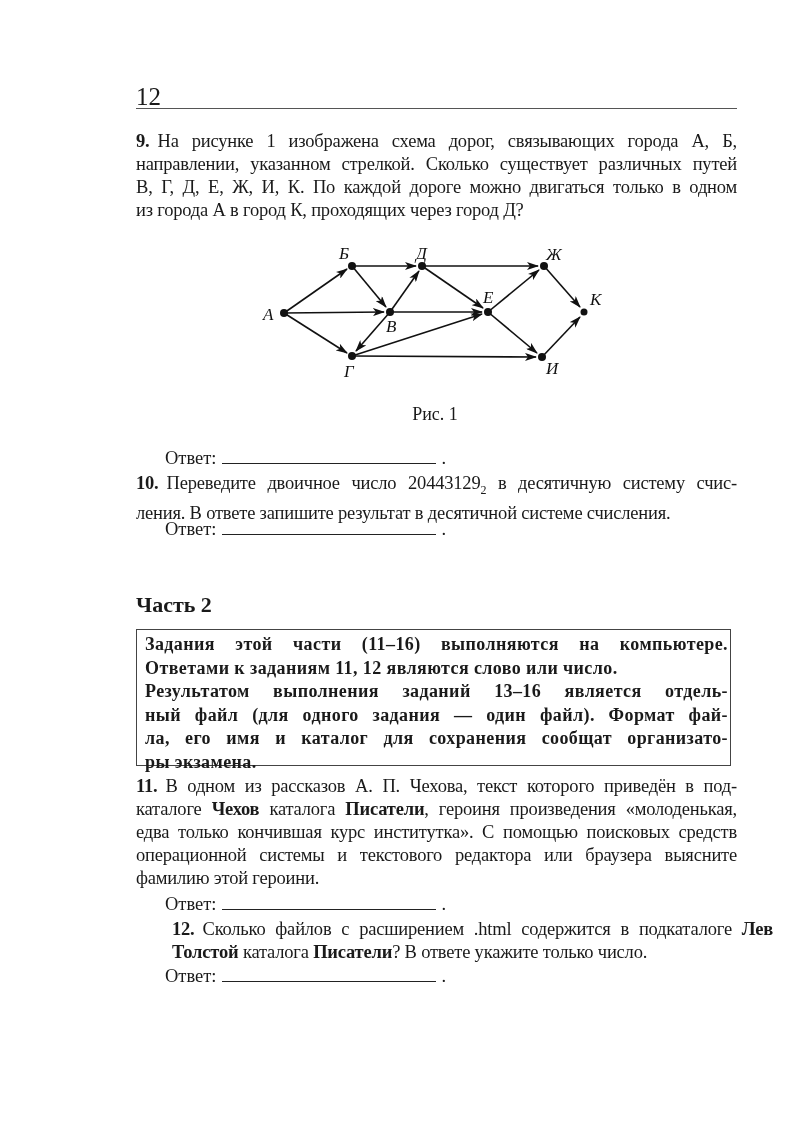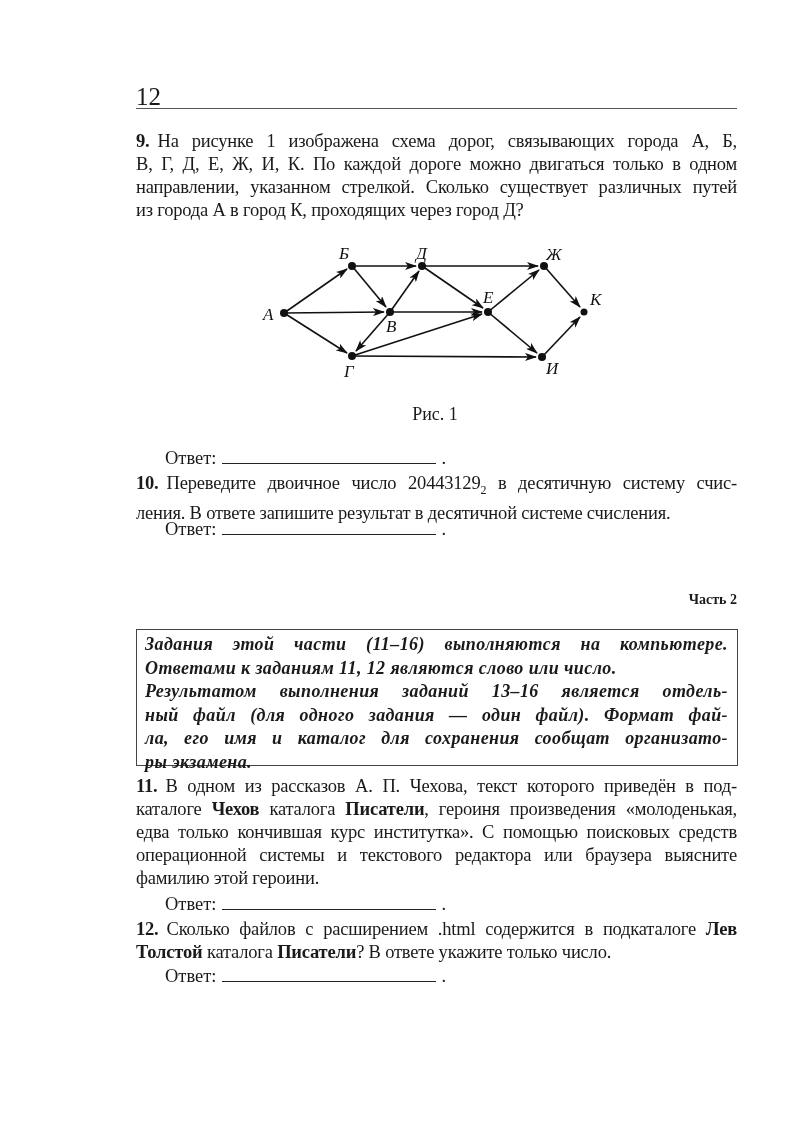--- a/index.html
+++ b/index.html
@@ -30,40 +30,40 @@
   .answer {
     position: absolute; left: 165px; font-size: 18.5px; line-height: 23px;
   }
   .answer .line {
     display: inline-block; width: 214px; border-bottom: 1px solid #222;
     height: 16px; vertical-align: baseline; margin: 0 6px 0 5px;
   }
 
   .part-title {
     position: absolute; left: 136px; width: 601px; top: 592px;
-    text-align: right; font-weight: bold; font-size: 14px;
+    text-align: left; font-weight: bold; font-size: 22px;
   }
   .info-box {
     position: absolute; left: 136px; top: 629px; width: 583px; height: 126px;
-    border: 1.5px solid #444; padding: 3px 9px 6px 8px;
-    font-style: italic; font-weight: bold; font-size: 18px; line-height: 23.5px;
+    border: 1.5px solid #444; padding: 3px 2px 6px 8px;
+    font-weight: bold; font-size: 18px; line-height: 23.5px;
     text-align: justify; letter-spacing: 0.4px;
   }
 </style>
 </head>
 <body>
 
 <div class="page-header">
   <span class="page-num">12</span>
 </div>
 
 <div class="para" style="top:130px;">
   <div class="just-last"><span class="num">9.</span><span>На рисунке 1 изображена схема дорог, связывающих города А, Б,</span></div>
+  <div class="just-last">направлении, указанном стрелкой. Сколько существует различных путей</div>
   <div class="just-last">В, Г, Д, Е, Ж, И, К. По каждой дороге можно двигаться только в одном</div>
-  <div class="just-last">направлении, указанном стрелкой. Сколько существует различных путей</div>
   <div>из города А в город К, проходящих через город Д?</div>
 </div>
 
 <svg class="figure" viewBox="250 238 380 150" width="380" height="150">
   <defs>
     <marker id="arr" viewBox="0 0 12 8" refX="11" refY="4" markerWidth="12" markerHeight="8" markerUnits="userSpaceOnUse" orient="auto">
       <path d="M0,0 L12,4 L0,8 L3,4 Z" fill="#111"></path>
     </marker>
   </defs>
   <g stroke="#111" stroke-width="1.6" fill="none" marker-end="url(#arr)">
@@ -135,19 +135,19 @@
 </div>
 
 <div class="para" style="top:775px; hyphens:manual;">
   <span class="num">11.</span><span>В одном из рассказов А. П. Чехова, текст которого приведён в под-каталоге </span><b>Чехов</b><span> каталога </span><b>Писатели</b><span>, героиня произведения «молоденькая, едва только кончившая курс институтка». С помощью поисковых средств операционной системы и текстового редактора или браузера выясните фамилию этой героини.</span>
 </div>
 
 <div class="answer" style="top:893px;">
   <span>Ответ:</span><span class="line"></span><span>.</span>
 </div>
 
-<div class="para" style="top:918px;">
+<div class="para" style="top:918px;margin-left:36px;">
   <span class="num">12.</span><span>Сколько файлов с расширением .html содержится в подкаталоге </span><b>Лев Толстой</b><span> каталога </span><b>Писатели</b><span>? В ответе укажите только число.</span>
 </div>
 
 <div class="answer" style="top:965px;">
   <span>Ответ:</span><span class="line"></span><span>.</span>
 </div>
 
 </body></html>

